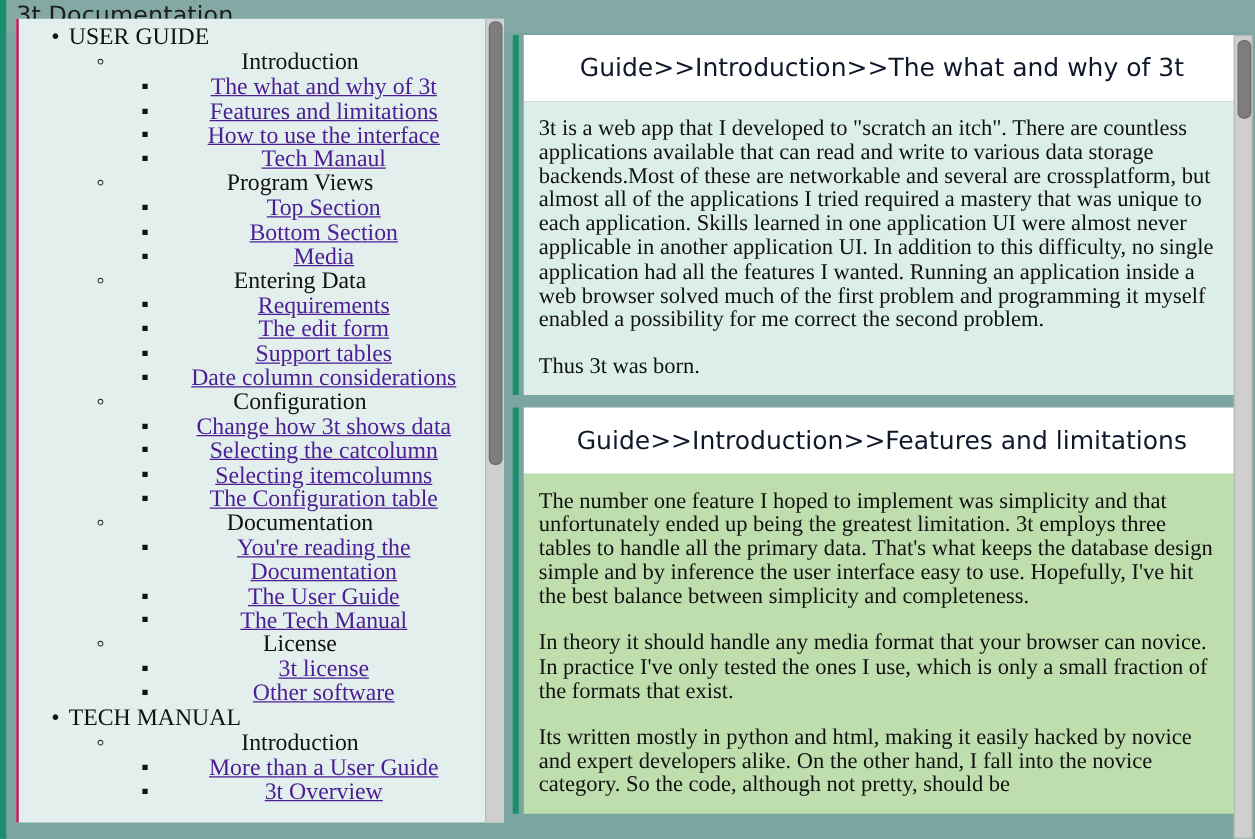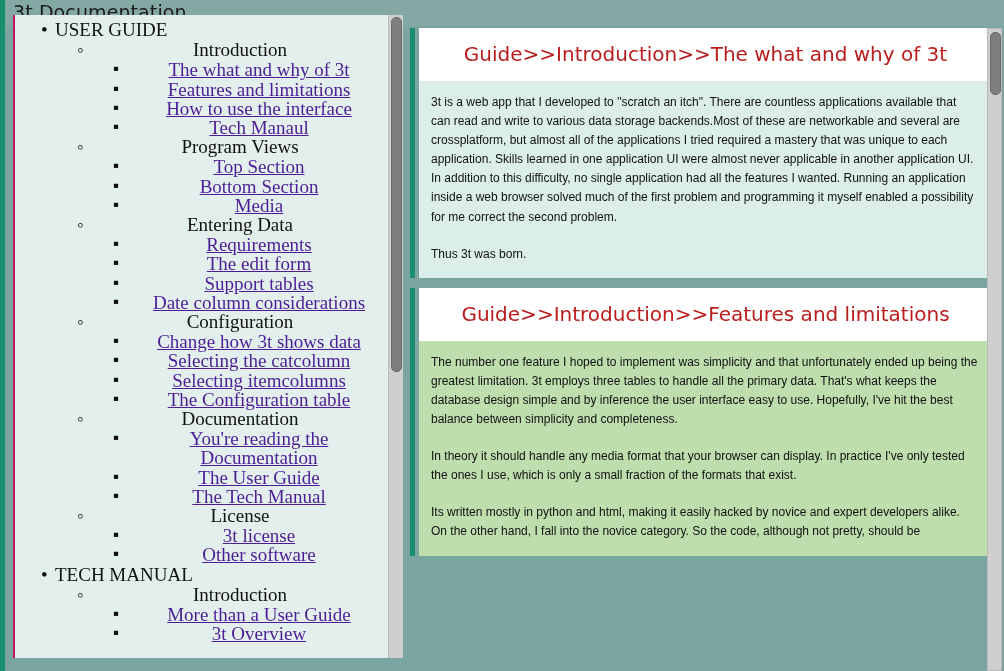--- a/index.html
+++ b/index.html
@@ -177,29 +177,29 @@
     margin: 0 0 10px 0;
     padding-left: 4px;
     border-left: 5px solid #1a8f6e;
     box-sizing: border-box;
   }
   .sec-title {
     background: #ffffff;
     text-align: center;
     font-family: "DejaVu Sans", sans-serif;
     font-size: 20px;
-    color: #b91c1c;
+    color: #0f172a;
     padding: 14px 6px 15px 6px;
     white-space: nowrap;
     overflow: hidden;
   }
   .sec-body {
     padding: 12px 14px 14px 12px;
-    font-family: Liberation Sans, sans-serif;
-    font-size: 12px;
+    font-family: Liberation Serif, serif;
+    font-size: 18px;
     line-height: 19.1px;
     color: #101010;
   }
   .sec-body.tint-a { background: #dceee9; }
   .sec-body.tint-b { background: #bedeae; }
   .sec-body p { margin: 0 0 18px 0; }
   .sec-body p:last-child { margin-bottom: 0; }
 
   #content-scroll-track {
     position: absolute;
@@ -315,21 +315,21 @@
           <div class="sec-title">Guide&gt;&gt;Introduction&gt;&gt;The what and why of 3t</div>
           <div class="sec-body tint-a">
             <p>3t is a web app that I developed to "scratch an itch". There are countless applications available that can read and write to various data storage backends.Most of these are networkable and several are crossplatform, but almost all of the applications I tried required a mastery that was unique to each application. Skills learned in one application UI were almost never applicable in another application UI. In addition to this difficulty, no single application had all the features I wanted. Running an application inside a web browser solved much of the first problem and programming it myself enabled a possibility for me correct the second problem.</p>
             <p>Thus 3t was born.</p>
           </div>
         </div>
         <div class="section">
           <div class="sec-title">Guide&gt;&gt;Introduction&gt;&gt;Features and limitations</div>
           <div class="sec-body tint-b">
             <p>The number one feature I hoped to implement was simplicity and that unfortunately ended up being the greatest limitation. 3t employs three tables to handle all the primary data. That's what keeps the database design simple and by inference the user interface easy to use. Hopefully, I've hit the best balance between simplicity and completeness.</p>
-            <p>In theory it should handle any media format that your browser can display. In practice I've only tested the ones I use, which is only a small fraction of the formats that exist.</p>
+            <p>In theory it should handle any media format that your browser can novice. In practice I've only tested the ones I use, which is only a small fraction of the formats that exist.</p>
             <p>Its written mostly in python and html, making it easily hacked by novice and expert developers alike. On the other hand, I fall into the novice category. So the code, although not pretty, should be</p>
           </div>
         </div>
       </div>
     <div id="content-scroll-track">
       <div id="content-scroll-thumb"></div>
     </div>
 
   </div>
 

